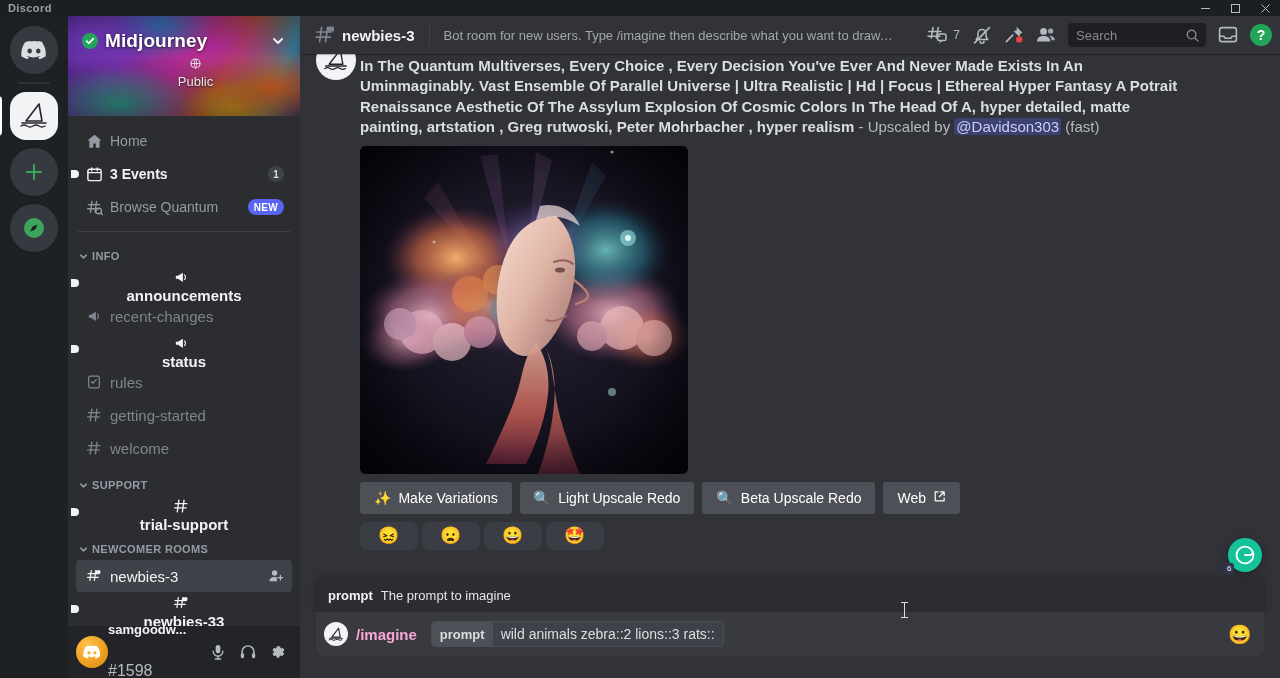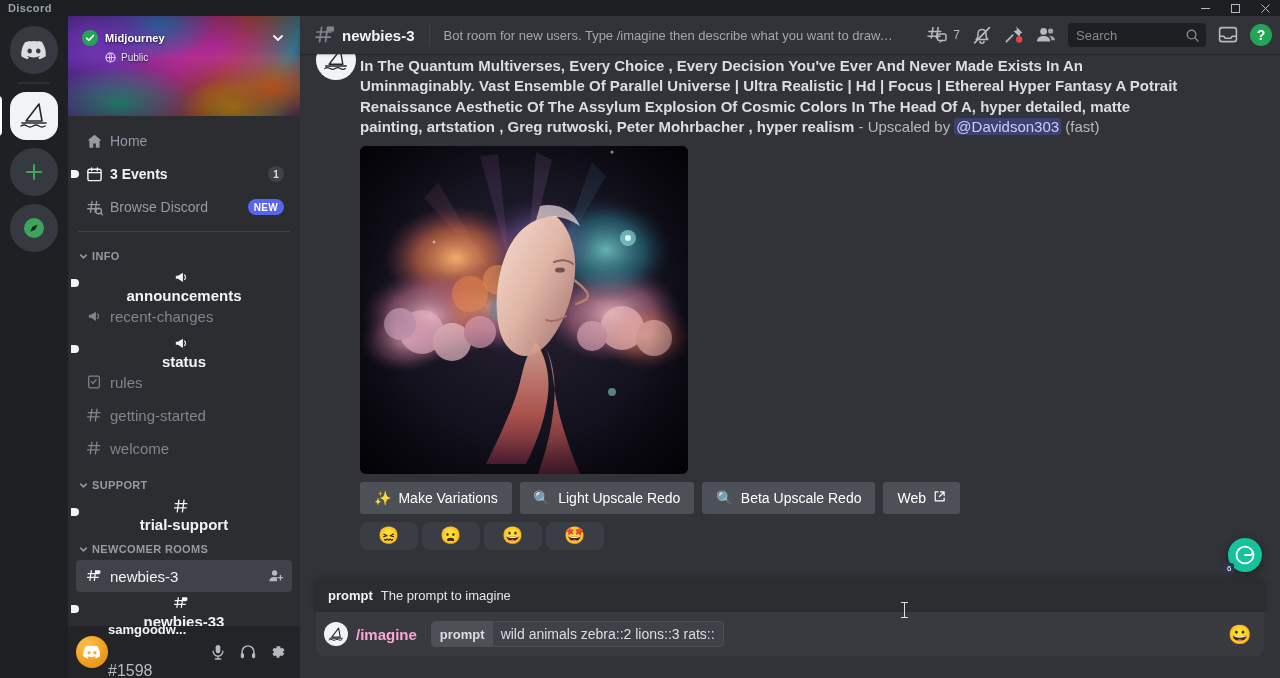--- a/index.html
+++ b/index.html
@@ -73,27 +73,27 @@
     content:""; position:absolute; inset:0;
     background: linear-gradient(180deg, rgba(0,0,0,.30) 0%, rgba(0,0,0,.05) 42%, rgba(0,0,0,.35) 100%);
   }
   .banner-inner { position: relative; z-index: 2; padding: 14px 14px 0 14px; }
   .banner-row { display: flex; align-items: center; }
   .verified {
     width: 16px; height: 16px; border-radius: 50%; background: #23a559;
     display: flex; align-items: center; justify-content: center; flex: none; margin-right: 7px;
   }
   .server-name {
-    color: #fff; font-size: 11px; font-weight: bold;
+    color: #fff; font-size: 19px; font-weight: bold;
     text-shadow: 0 1px 3px rgba(0,0,0,.65); letter-spacing: .1px;
   }
   .banner-chevron { margin-left: auto; color: #fff; display: flex; opacity: .95; }
   .banner-sub {
-    display: flex; align-items: flex-end; gap: 5px; margin-top: 6px; padding-left: 23px;
-    color: #e6e7e8; font-size: 10px; text-shadow: 0 1px 2px rgba(0,0,0,.7);
+    display: flex; align-items: center; gap: 5px; margin-top: 6px; padding-left: 23px;
+    color: #e6e7e8; font-size: 13px; text-shadow: 0 1px 2px rgba(0,0,0,.7); flex-direction: column;
   }
 
   .chanlist { flex: 1; overflow: hidden; padding-top: 8px; }
   .nav-row {
     height: 32px; margin: 1px 8px; border-radius: 4px;
     display: flex; align-items: center; padding: 0 8px; position: relative;
     color: #949ba4; font-size: 14px;
   }
   .nav-row .ico { width: 20px; height: 20px; flex: none; margin-right: 6px; display: flex; align-items: center; justify-content: center; }
   .nav-row.strong { color: #f2f3f5; font-weight: bold; }
@@ -364,21 +364,21 @@
         </div>
 
         <div class="nav-row">
           <span class="ico">
             <svg width="17" height="17" viewBox="0 0 18 18">
                 <path d="M6.4 2.5L4.8 14M11.2 2.5L9.6 14M2.4 6h12M1.8 10.3h12" stroke="#949ba4" stroke-width="1.4" stroke-linecap="round"></path>
                 <circle cx="13.4" cy="12.6" r="3" fill="none" stroke="#949ba4" stroke-width="1.4"></circle>
                 <path d="M15.6 14.8l1.8 1.8" stroke="#949ba4" stroke-width="1.4" stroke-linecap="round"></path>
               </svg>
           </span>
-          <span>Browse Discord</span>
+          <span>Browse Quantum</span>
           <span class="badge-new">NEW</span>
         </div>
 
         <div class="divider"></div>
 
         <div class="cat">
           <svg width="11" height="11" viewBox="0 0 12 12">
               <path d="M3 4.5l3 3 3-3" stroke="#949ba4" stroke-width="1.6" fill="none" stroke-linecap="round" stroke-linejoin="round"></path>
             </svg>
           <span>INFO</span>

